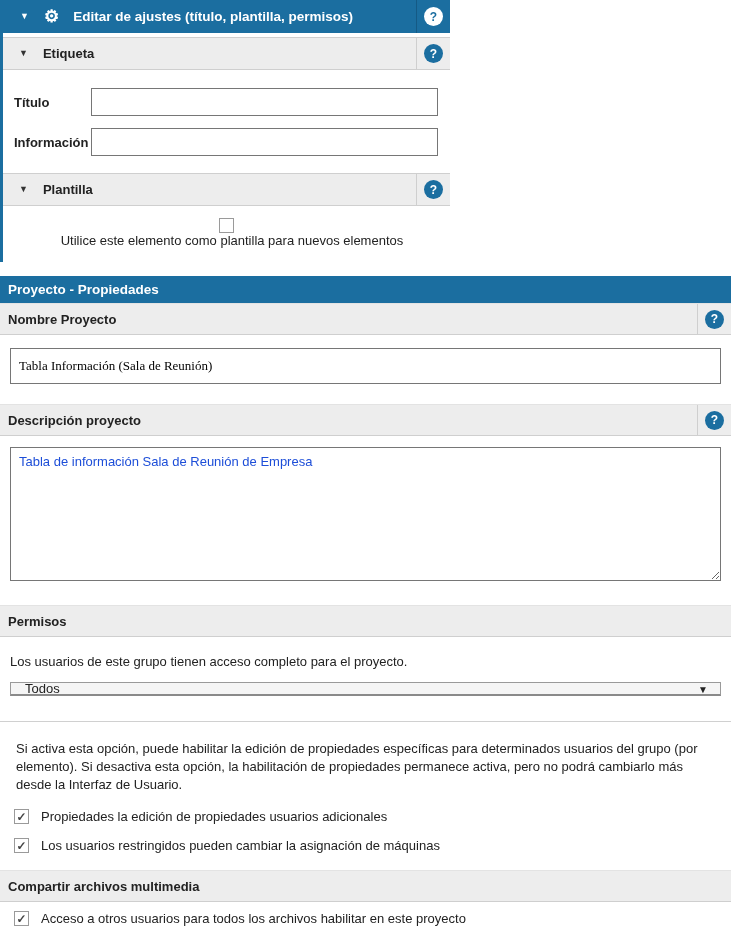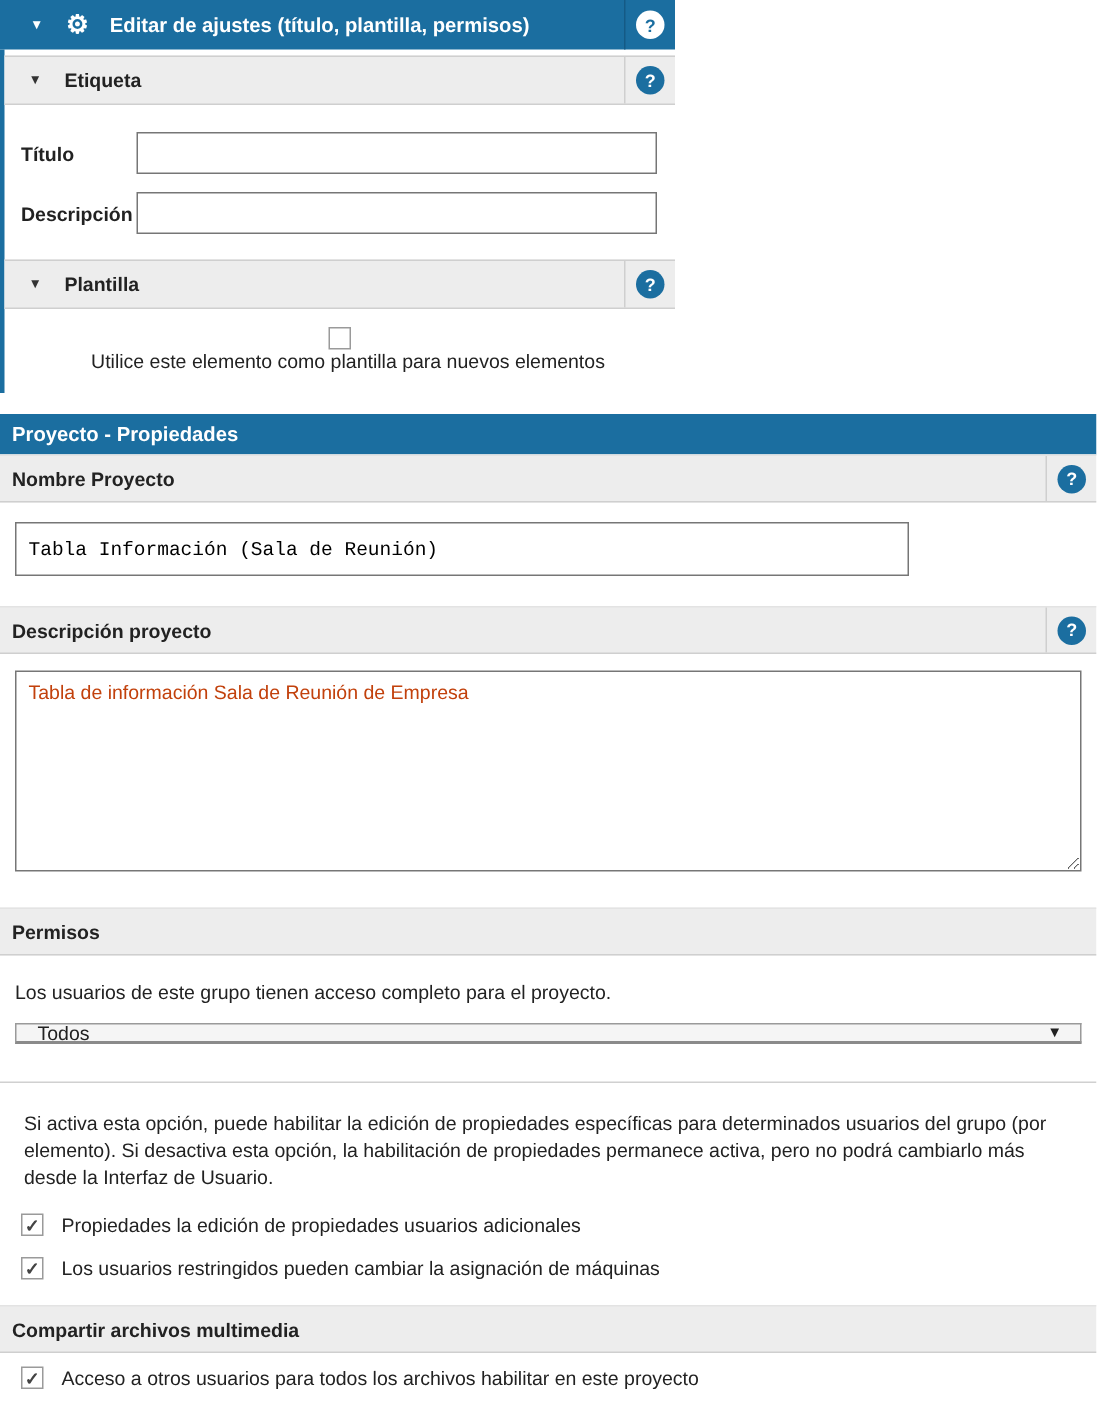--- a/index.html
+++ b/index.html
@@ -71,29 +71,29 @@
   
   .panel2 { width: 731px; margin-top: 14px; }
   .p2-header { height: 27px; padding-left: 8px; }
   .label-row {
     background: #ededed; height: 32px;
     border-bottom: 1px solid #cfcfcf; border-top: 1px solid #e3e3e3;
     display: flex; align-items: center; padding-left: 8px;
   }
   .label-row .row-label { font-weight: bold; }
   .p2-input {
-    display: block; width: 596px; margin: 13px 10px 0 10px; height: 29px;
+    display: block; width: 711px; margin: 13px 10px 0 10px; height: 29px;
     border: 1px solid #767676; background: #fff; padding: 17px 8px;
-    font-family: Liberation Mono, monospace; font-size: 13px; outline: none;
+    font-family: Liberation Serif, serif; font-size: 13px; outline: none;
   }
   .label-row.mt { margin-top: 20px; }
   .p2-textarea {
     display: block; width: 711px; height: 134px; margin: 11px 10px 0 10px;
     border: 1px solid #767676; background: #fff; padding: 6px 8px;
-    font-family: "Liberation Sans", sans-serif; font-size: 13px; color: #c2410c;
+    font-family: "Liberation Sans", sans-serif; font-size: 13px; color: #1d4ed8;
     resize: both; outline: none;
   }
   .label-row.permisos { margin-top: 24px; }
   .info-text { margin: 17px 10px 0 10px; }
   .fake-select {
     position: relative; margin: 13px 10px 0 10px; height: 14px;
     border: 1px solid #9a9a9a; border-bottom: 2px solid #8a8a8a;
     background: #f5f5f5; display: flex; align-items: center;
     padding-left: 14px; cursor: pointer;
   }
@@ -131,21 +131,21 @@
         <span class="help-circle">?</span>
       </span>
     </div>
 
     <div class="field-row first">
       <label>Título</label>
       <input type="text" value="" style="">
     </div>
 
     <div class="field-row">
-      <label>Descripción</label>
+      <label>Información</label>
       <input type="text" value="" style="">
     </div>
 
     <div class="section-row second">
       <span class="caret darkc">▼</span>
       <span class="section-label">Plantilla</span>
       <span class="flex"></span>
       <span class="vsep"></span>
       <span class="help-cell">
         <span class="help-circle">?</span>

